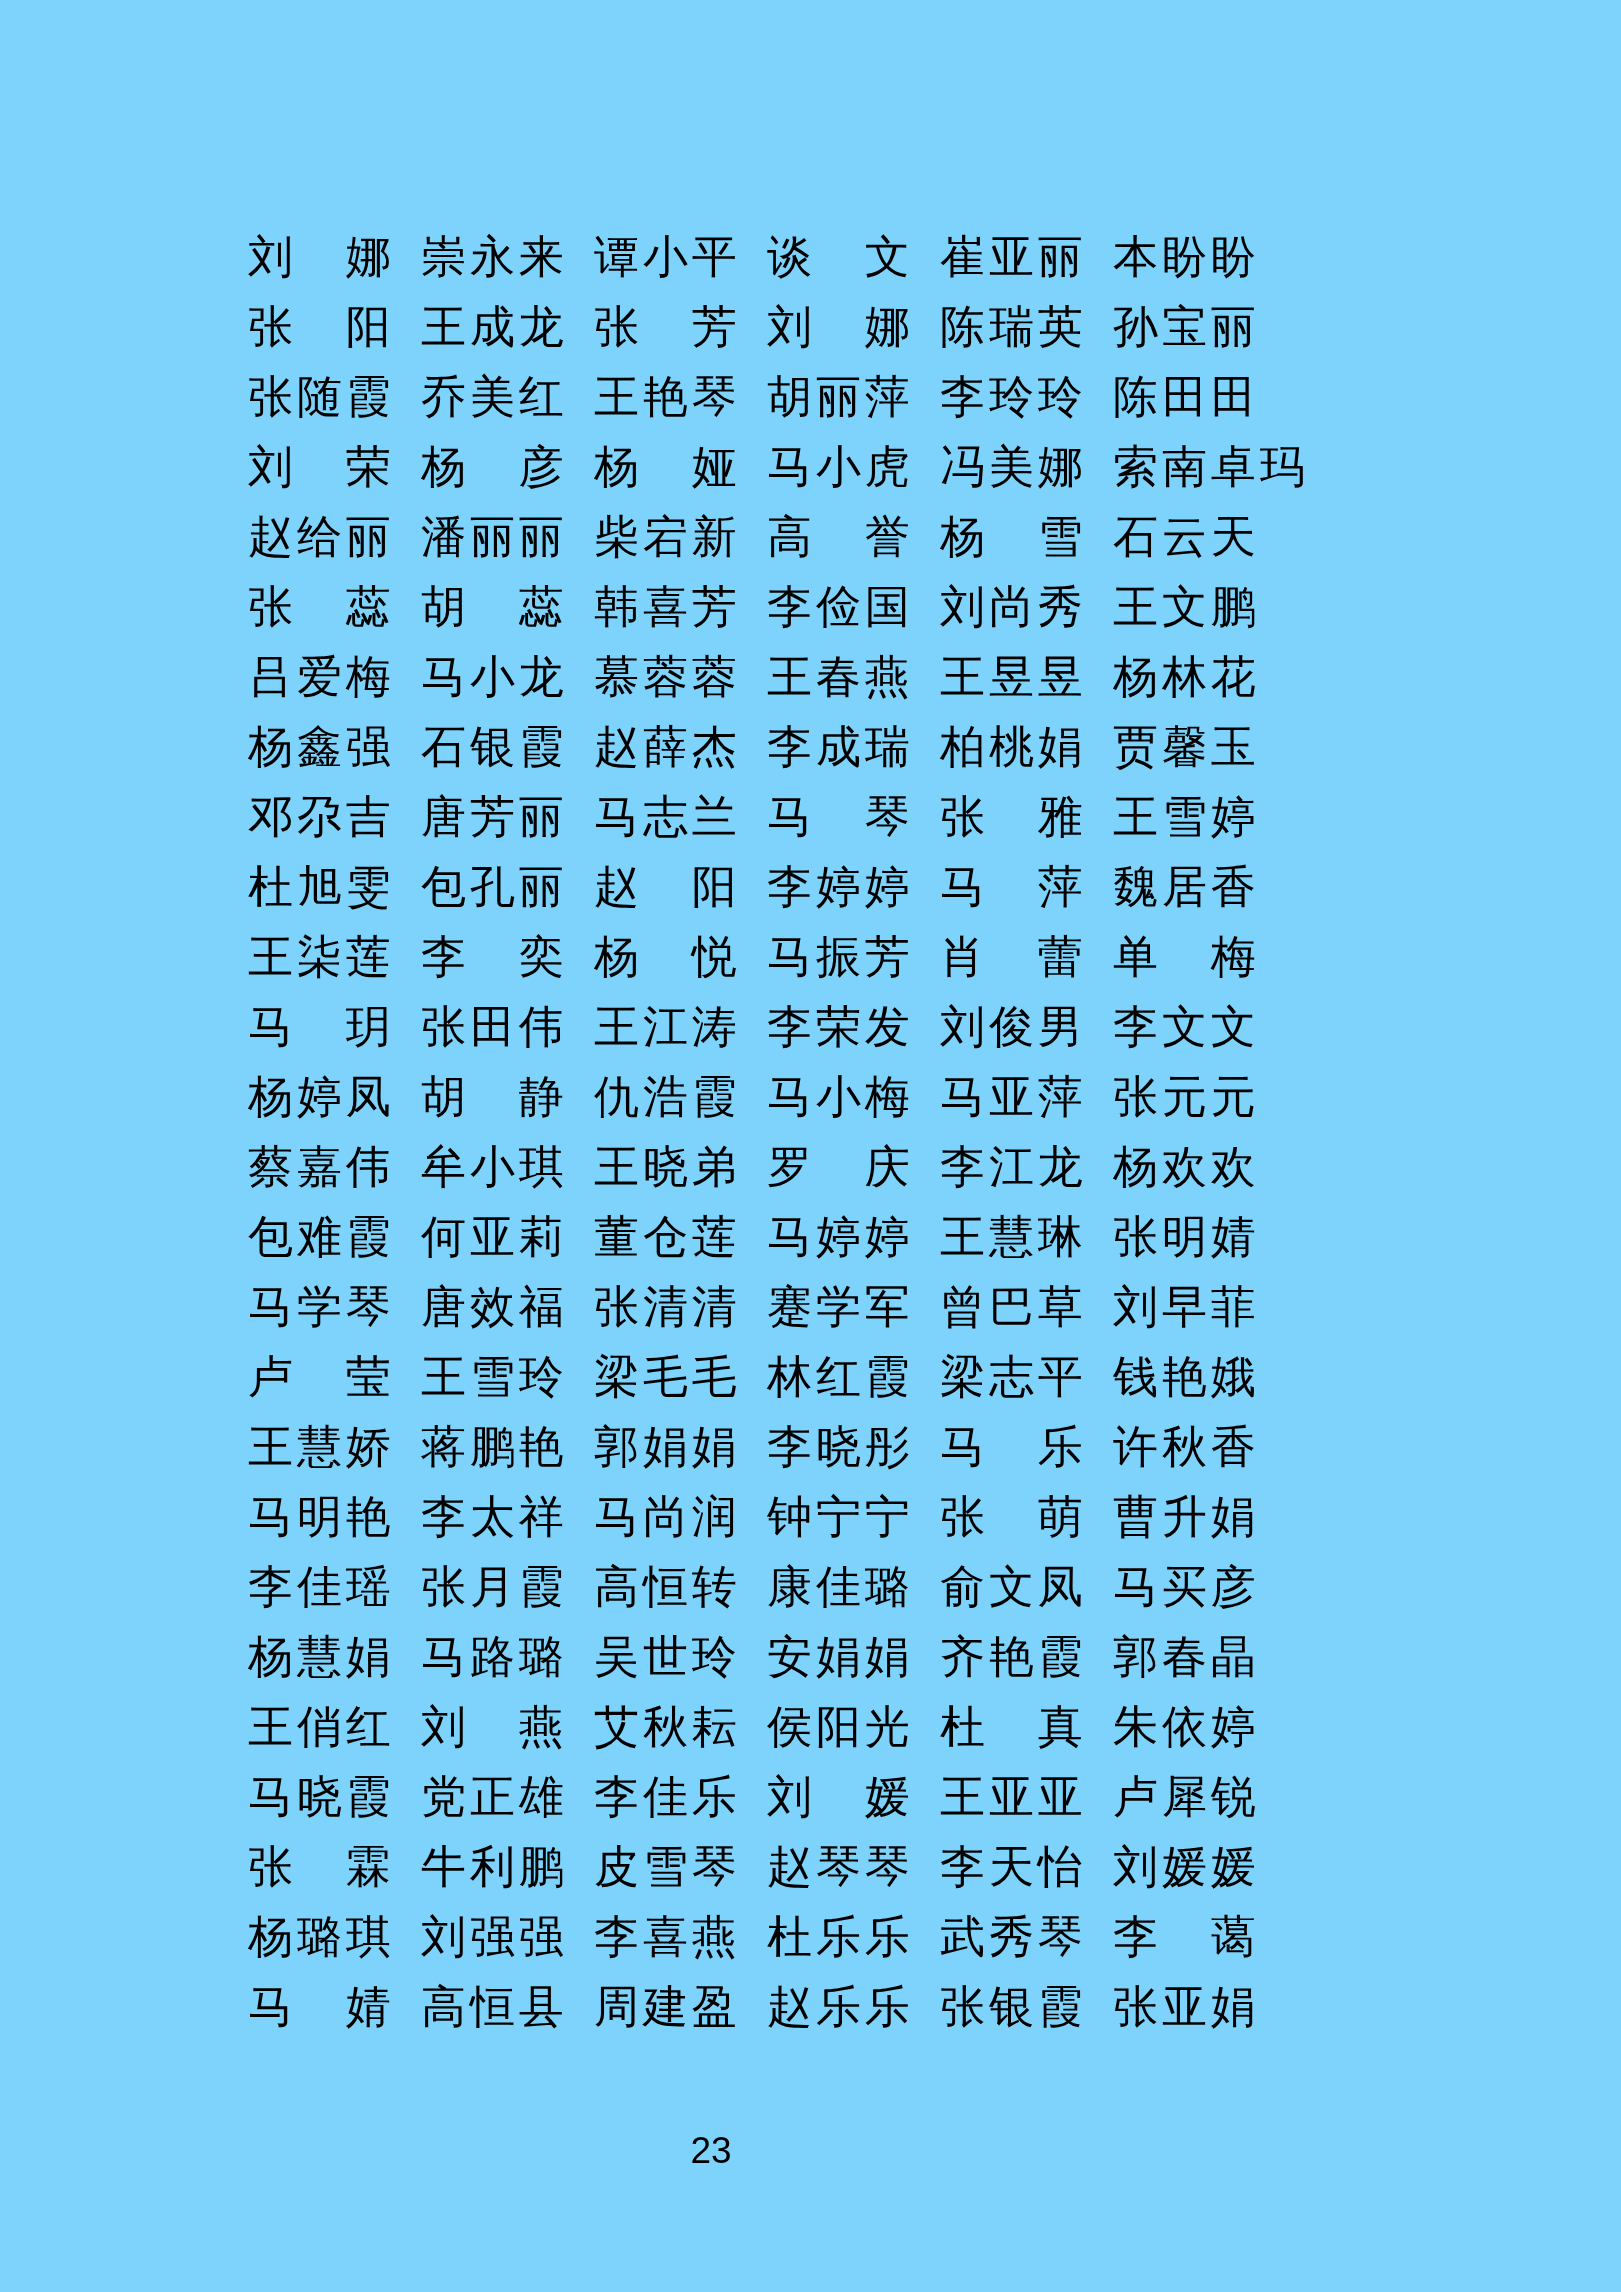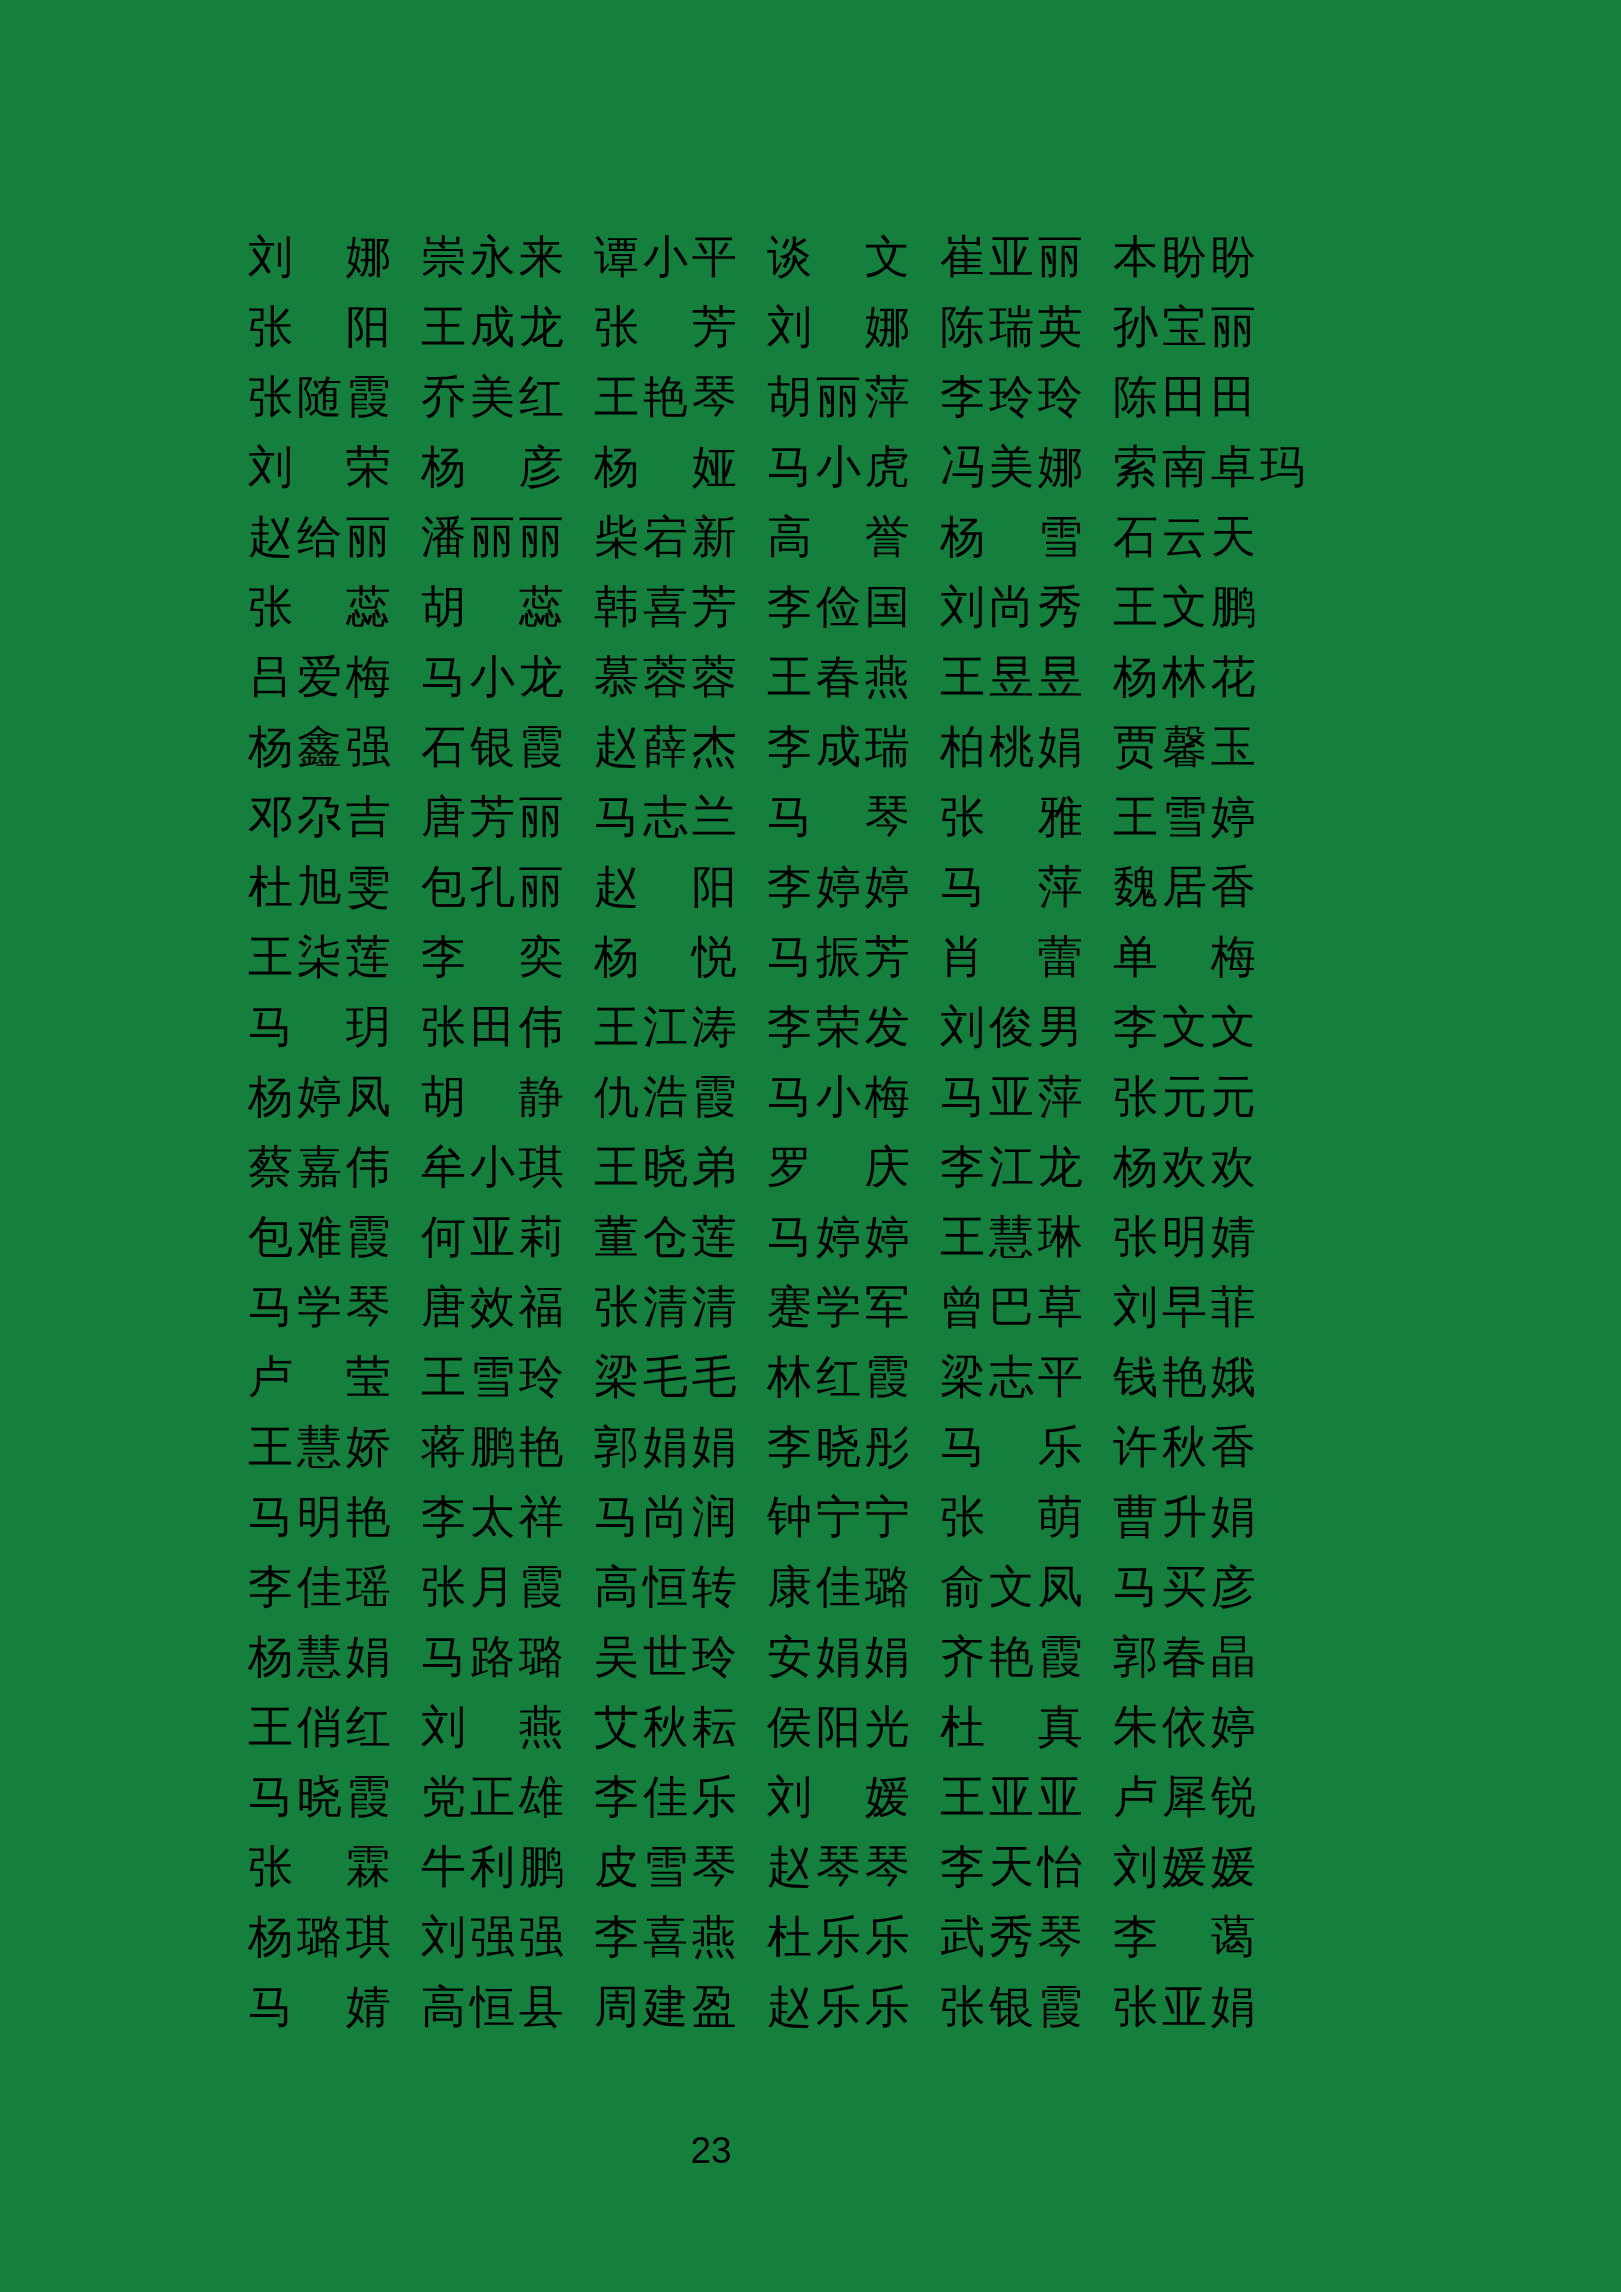--- a/index.html
+++ b/index.html
@@ -10,21 +10,21 @@
   body {
     width: 1621px;
     height: 2293px;
     position: relative;
     font-family: "Liberation Serif", serif;
     color: #000000;
   }
   .page {
     position: absolute;
     inset: 0;
-    background: #15803d;
+    background: #7dd3fc;
     overflow: hidden;
   }
   .name-grid {
     position: absolute;
     top: 222px;
     left: 248px;
     display: grid;
     grid-template-columns: repeat(6, 173px);
   }
   .name-row {

